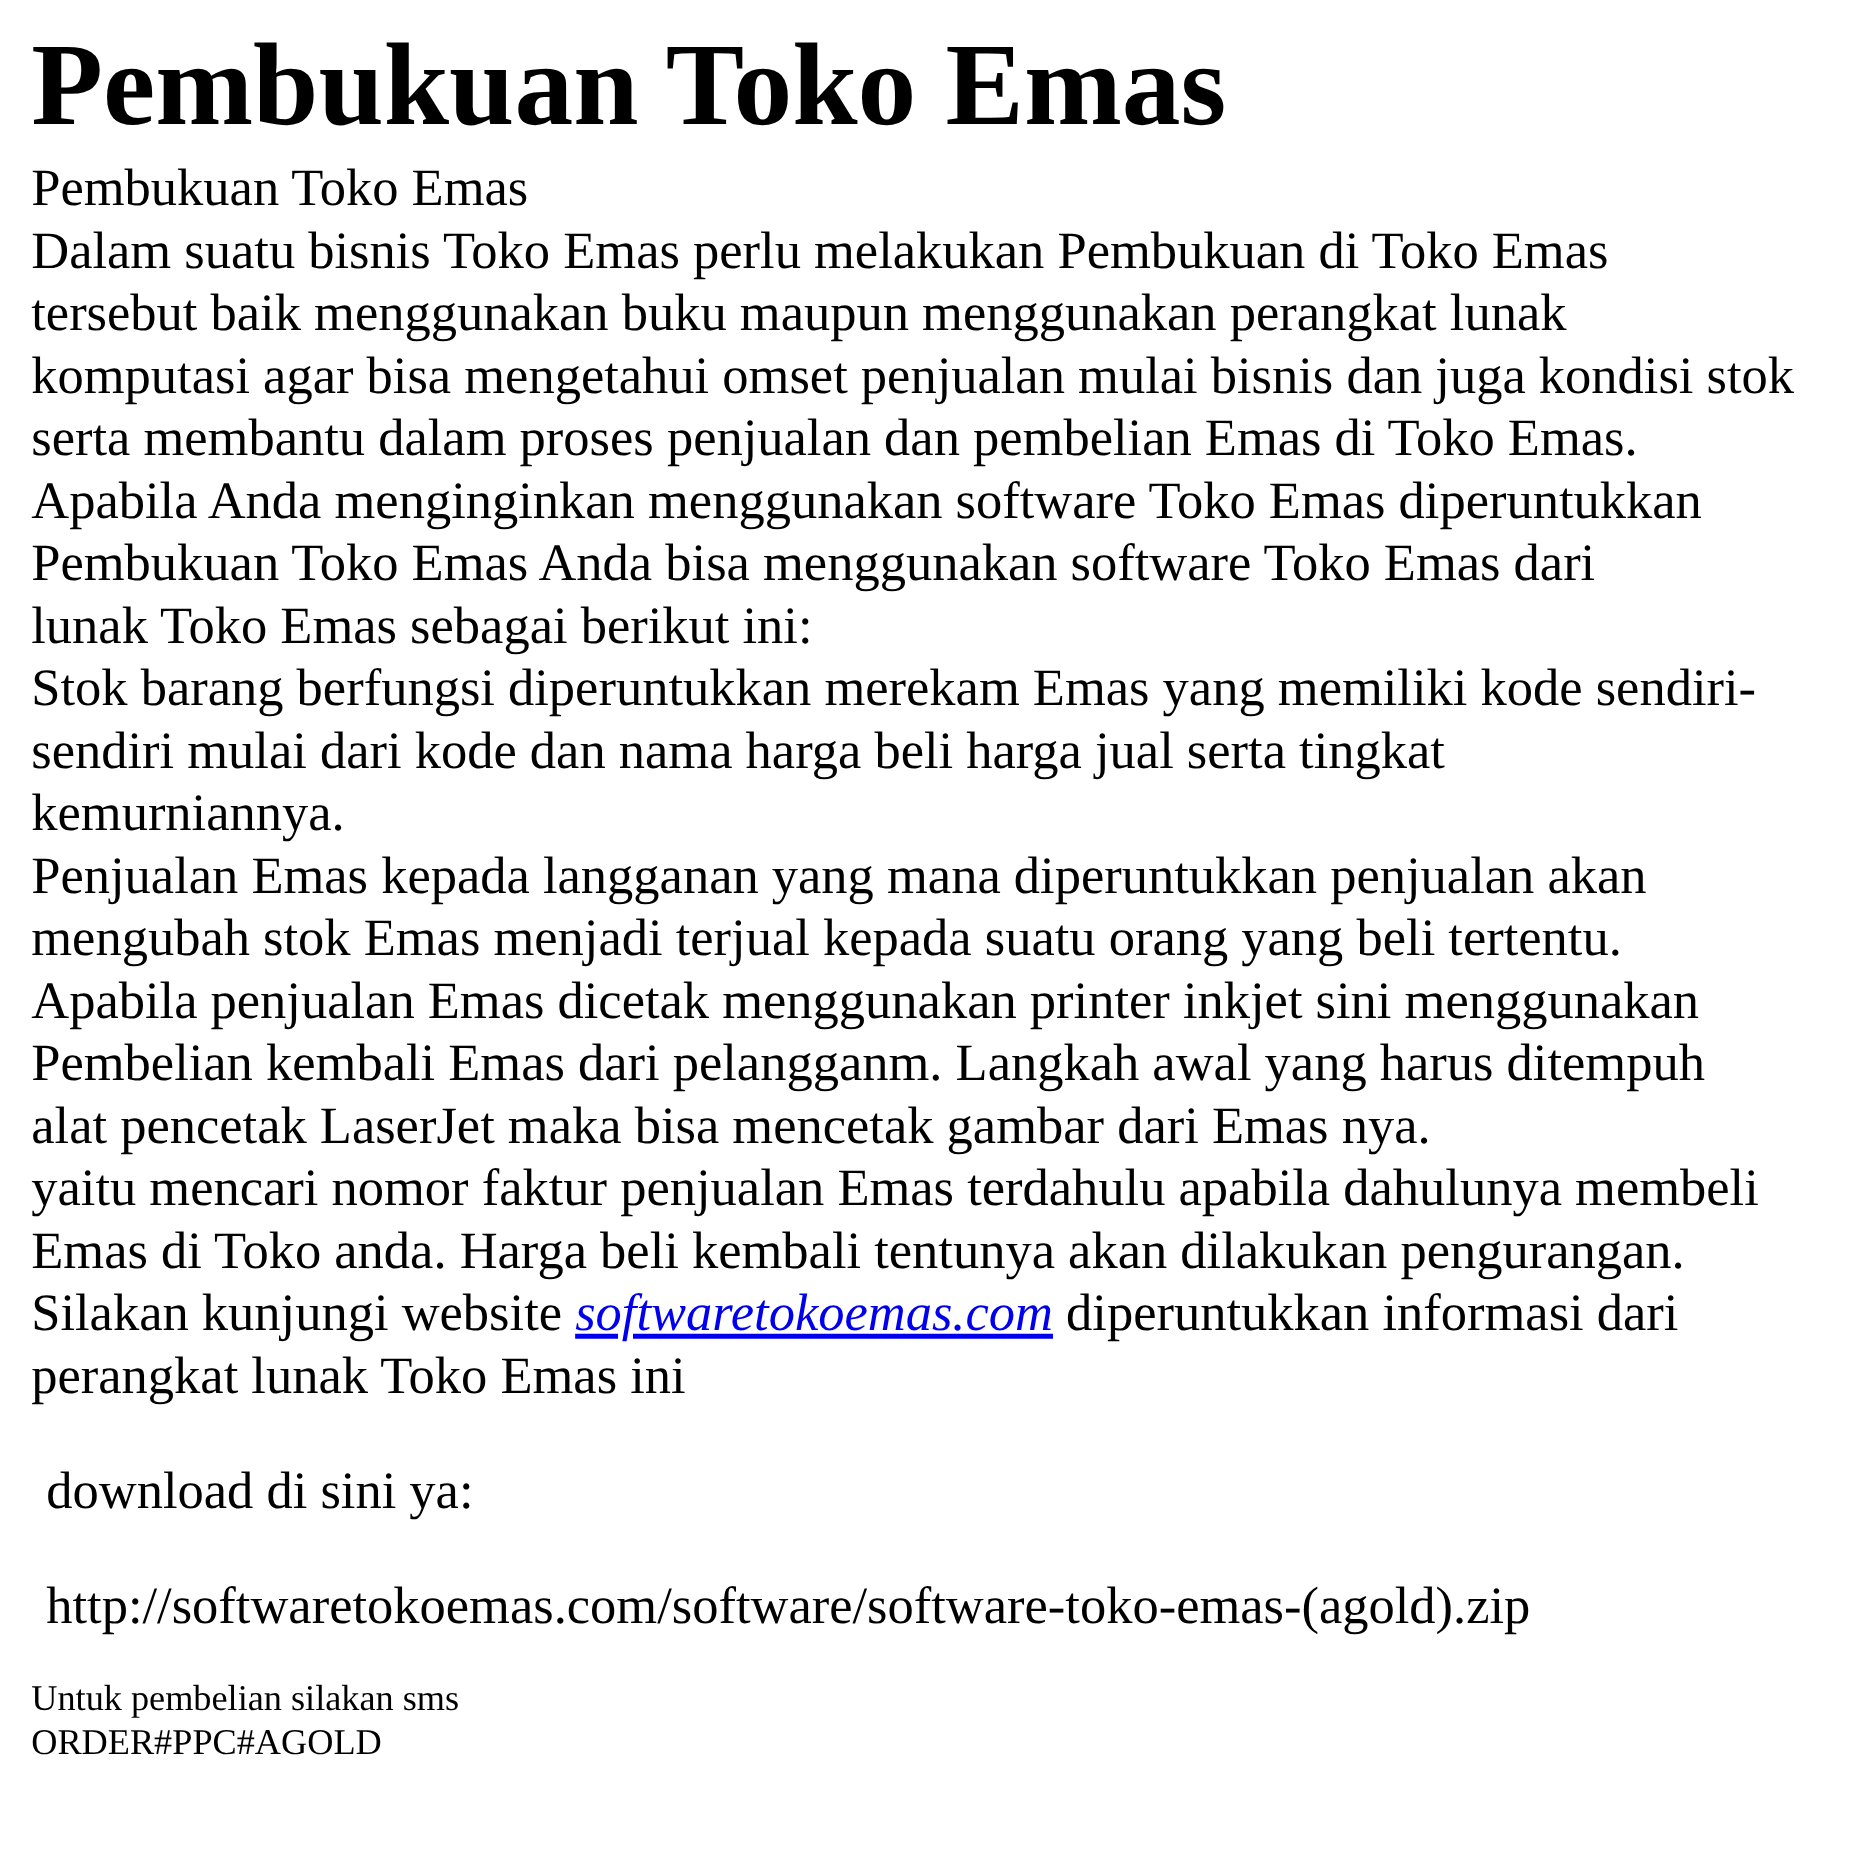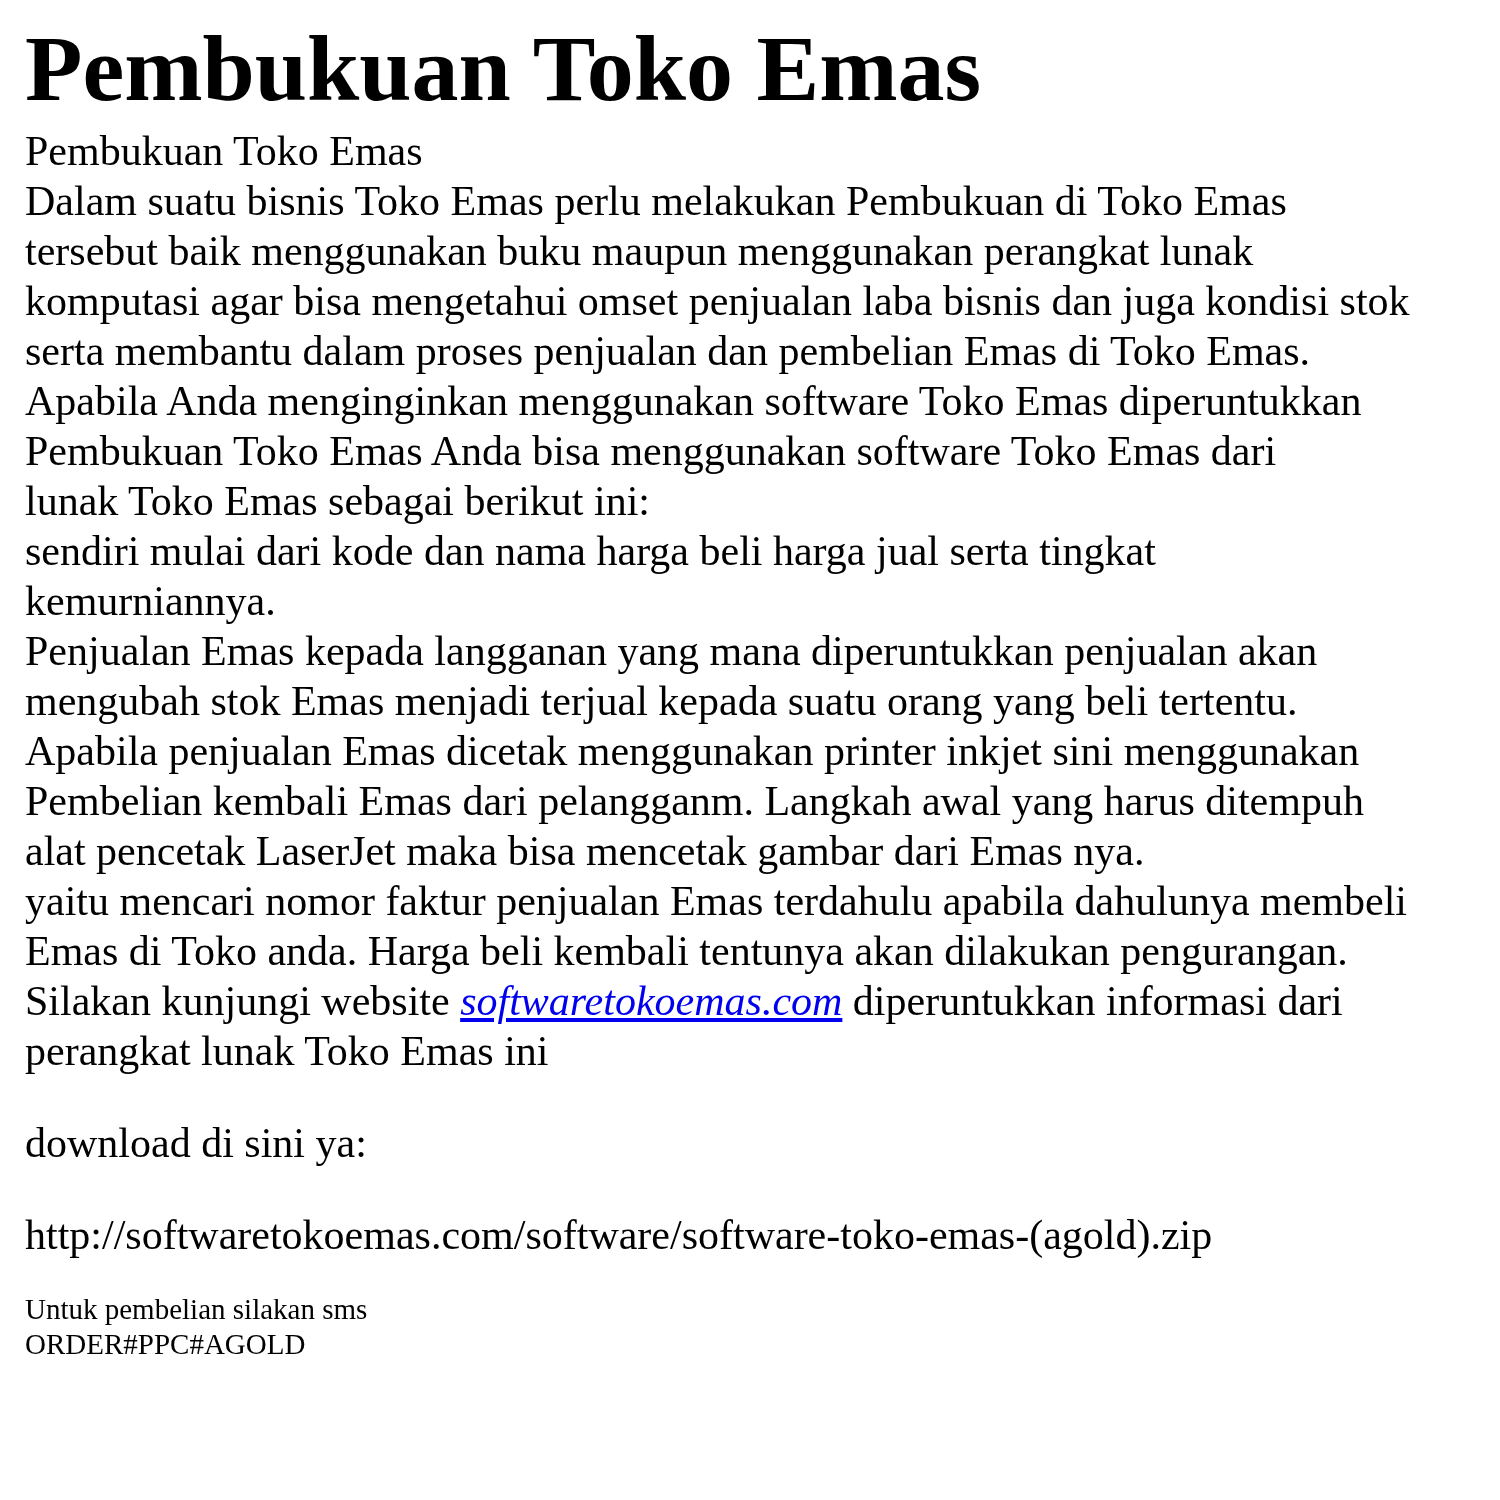--- a/index.html
+++ b/index.html
@@ -31,21 +31,21 @@
     white-space: nowrap;
   }
   a.link {
     color: var(--link-color, #0000ee);
     text-decoration: underline;
     cursor: pointer;
     font-style: italic;
   }
   p.download-label,
   p.download-url {
-    margin: 42px 0 0 0;
+    margin: 42px 0 0 12px;
     line-height: 50px;
     white-space: nowrap;
   }
   p.sms-note {
     margin: 32px 0 0 0;
     font-size: 29px;
     line-height: 35px;
     white-space: nowrap;
   }
 </style>
@@ -53,25 +53,26 @@
 <body style="background: rgb(255, 255, 255); color: rgb(0, 0, 0); --link-color: #0000ee;">
 
 <div class="page">
 
   <h1 class="page-title">Pembukuan Toko Emas</h1>
 
   <div class="body-text">
       <div class="line">Pembukuan Toko Emas</div>
       <div class="line">Dalam suatu bisnis Toko Emas perlu melakukan Pembukuan di Toko Emas</div>
       <div class="line">tersebut baik menggunakan buku maupun menggunakan perangkat lunak</div>
-      <div class="line">komputasi agar bisa mengetahui omset penjualan laba bisnis dan juga kondisi stok</div>
+      <div class="line">komputasi agar bisa mengetahui omset penjualan mulai bisnis dan juga kondisi stok</div>
       <div class="line">serta membantu dalam proses penjualan dan pembelian Emas di Toko Emas.</div>
       <div class="line">Apabila Anda menginginkan menggunakan software Toko Emas diperuntukkan</div>
       <div class="line">Pembukuan Toko Emas Anda bisa menggunakan software Toko Emas dari</div>
       <div class="line">lunak Toko Emas sebagai berikut ini:</div>
+      <div class="line">Stok barang berfungsi diperuntukkan merekam Emas yang memiliki kode sendiri-</div>
       <div class="line">sendiri mulai dari kode dan nama harga beli harga jual serta tingkat</div>
       <div class="line">kemurniannya.</div>
       <div class="line">Penjualan Emas kepada langganan yang mana diperuntukkan penjualan akan</div>
       <div class="line">mengubah stok Emas menjadi terjual kepada suatu orang yang beli tertentu.</div>
       <div class="line">Apabila penjualan Emas dicetak menggunakan printer inkjet sini menggunakan</div>
       <div class="line">Pembelian kembali Emas dari pelangganm. Langkah awal yang harus ditempuh</div>
       <div class="line">alat pencetak LaserJet maka bisa mencetak gambar dari Emas nya.</div>
       <div class="line">yaitu mencari nomor faktur penjualan Emas terdahulu apabila dahulunya membeli</div>
       <div class="line">Emas di Toko anda. Harga beli kembali tentunya akan dilakukan pengurangan.</div>
       <div class="line">Silakan kunjungi website <a class="link" href="#">softwaretokoemas.com</a> diperuntukkan informasi dari</div>

